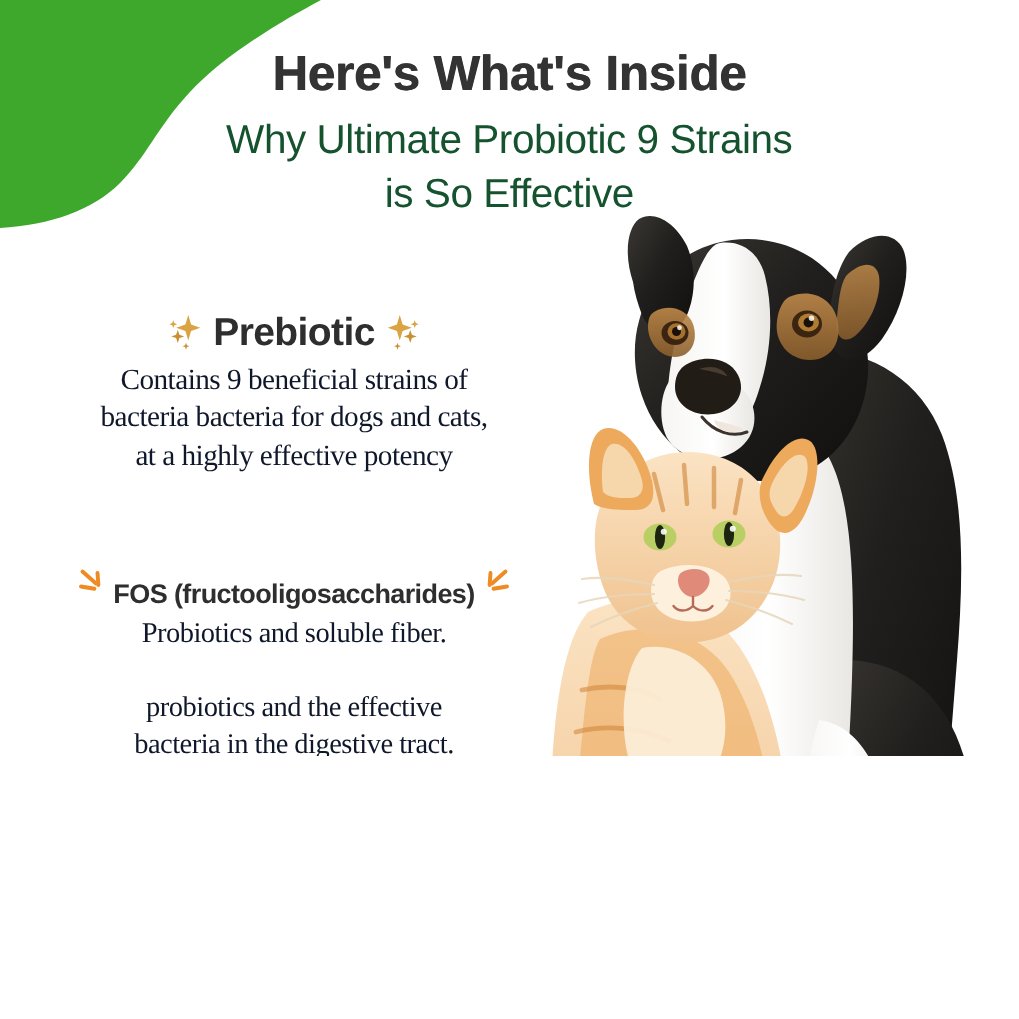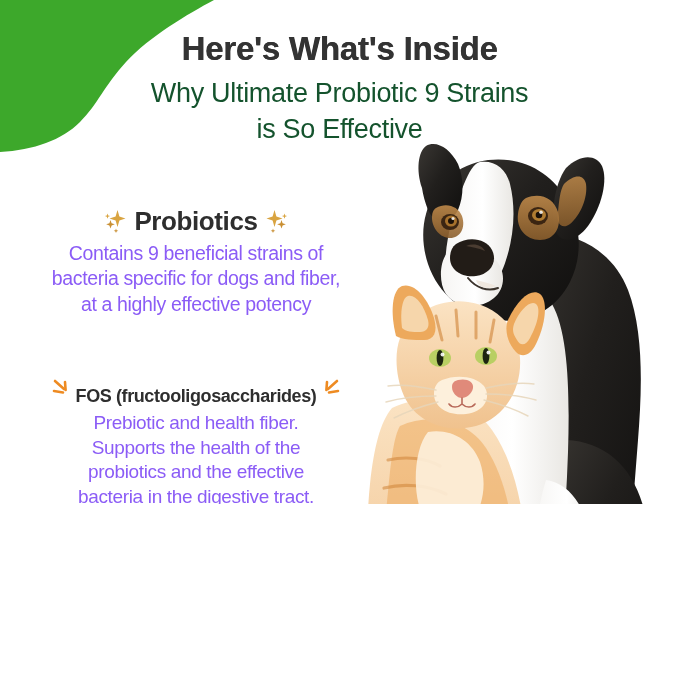--- a/index.html
+++ b/index.html
@@ -71,24 +71,24 @@
     font-family:"Liberation Sans", sans-serif;
     font-weight:bold;
     color:#2e2e2e;
     letter-spacing:-0.4px;
     white-space:nowrap;
   }
   #block-probiotics .htext{ font-size:26px; }
   #block-fos .htext{ font-size:18px; }
 
   .block-body{
-    font-family:Liberation Sans, sans-serif;
+    font-family:Liberation Serif, serif;
     font-size:19.5px;
     line-height:1.3;
-    color:#8b5cf6;
+    color:#0f172a;
     letter-spacing:-0.35px;
     margin:0;
     text-align:center;
   }
   #block-fos .block-body{
     font-size:19px;
     padding:0 20px;
   }
 
   
@@ -316,33 +316,33 @@
   <div class="block" id="block-probiotics">
     <div class="block-head">
       <span class="spark spark-l">
         <svg width="24" height="26" viewBox="0 0 24 26">
           <path fill="#D9A441" d="M13.5,2 L15.4,8.4 L21.5,10.5 L15.4,12.6 L13.5,19 L11.6,12.6 L5.5,10.5 L11.6,8.4 Z"></path>
           <path fill="#C98F33" d="M6.5,12 L7.6,15.2 L10.8,16.3 L7.6,17.4 L6.5,20.6 L5.4,17.4 L2.2,16.3 L5.4,15.2 Z"></path>
           <path fill="#D9A441" d="M3.5,5.5 L4.2,7.4 L6.1,8.1 L4.2,8.8 L3.5,10.7 L2.8,8.8 L0.9,8.1 L2.8,7.4 Z"></path>
           <path fill="#C98F33" d="M12,20.5 L12.6,22.2 L14.3,22.8 L12.6,23.4 L12,25.1 L11.4,23.4 L9.7,22.8 L11.4,22.2 Z"></path>
         </svg>
       </span>
-      <span class="htext">Probiotics</span>
+      <span class="htext">Prebiotic</span>
       <span class="spark spark-r">
         <svg width="24" height="26" viewBox="0 0 24 26">
           <path fill="#D9A441" d="M10.5,2 L12.4,8.4 L18.5,10.5 L12.4,12.6 L10.5,19 L8.6,12.6 L2.5,10.5 L8.6,8.4 Z"></path>
           <path fill="#C98F33" d="M17.5,12 L18.6,15.2 L21.8,16.3 L18.6,17.4 L17.5,20.6 L16.4,17.4 L13.2,16.3 L16.4,15.2 Z"></path>
           <path fill="#D9A441" d="M20.5,5.5 L21.2,7.4 L23.1,8.1 L21.2,8.8 L20.5,10.7 L19.8,8.8 L17.9,8.1 L19.8,7.4 Z"></path>
           <path fill="#C98F33" d="M9,20.5 L9.6,22.2 L11.3,22.8 L9.6,23.4 L9,25.1 L8.4,23.4 L6.7,22.8 L8.4,22.2 Z"></path>
         </svg>
       </span>
     </div>
     <p class="block-body">
       <span>Contains 9 beneficial strains of</span><br>
-      <span>bacteria specific for dogs and fiber,</span><br>
+      <span>bacteria bacteria for dogs and cats,</span><br>
       <span>at a highly effective potency</span><br>
     </p>
   </div>
 
   <div class="block" id="block-fos">
     <div class="block-head">
       <span class="burst burst-l">
         <svg width="18" height="18" viewBox="0 0 18 18">
           <g stroke="#EE8B22" stroke-width="2.6" stroke-linecap="round">
             <path d="M3,2 L12,10"></path>
@@ -356,20 +356,20 @@
         <svg width="18" height="18" viewBox="0 0 18 18">
           <g stroke="#EE8B22" stroke-width="2.6" stroke-linecap="round">
             <path d="M15,2 L6,10"></path>
             <path d="M5,3 L4.4,11"></path>
             <path d="M16,12 L7,13.5"></path>
           </g>
         </svg>
       </span>
     </div>
     <p class="block-body">
-      <span>Prebiotic and health fiber.</span><br>
-      <span>Supports the health of the</span><br>
+      <span>Probiotics and soluble fiber.</span><br>
+      <br>
       <span>probiotics and the effective</span><br>
       <span>bacteria in the digestive tract.</span>
     </p>
   </div>
 
 </div>
 
 </body></html>

